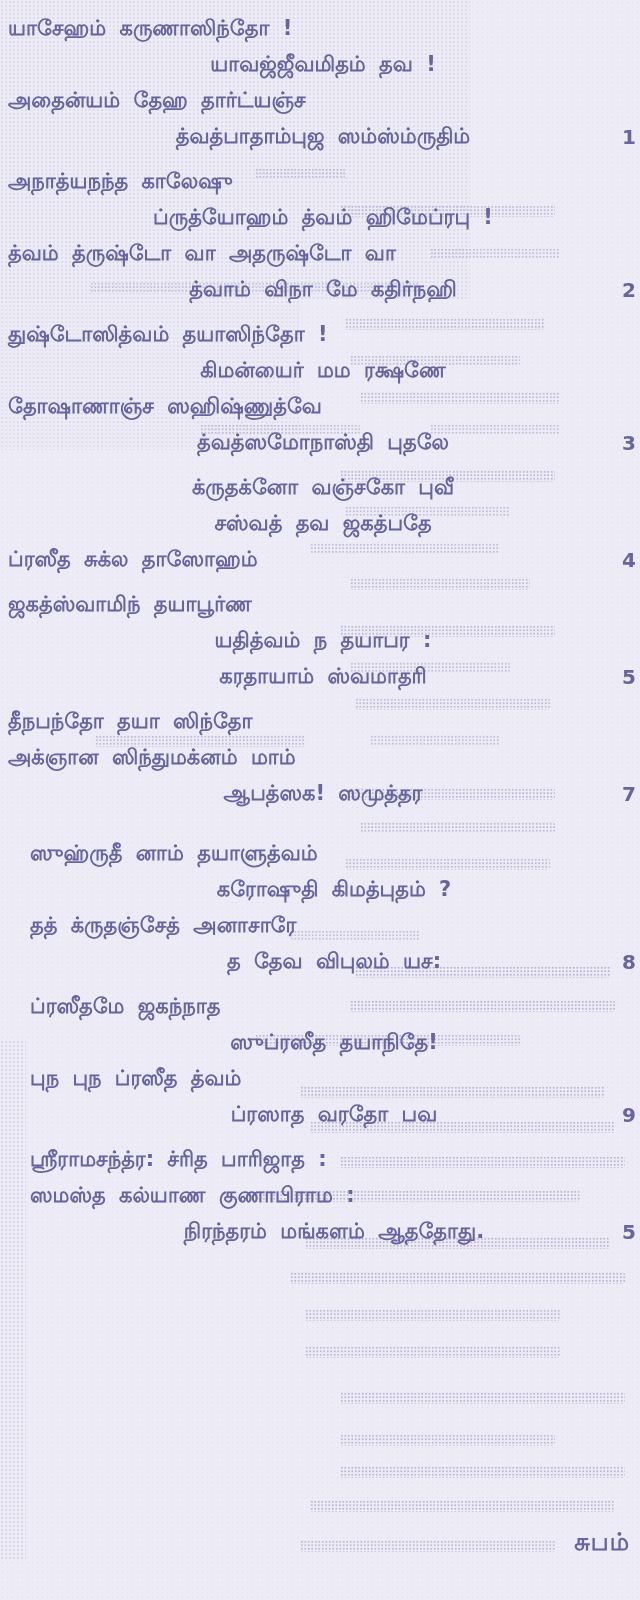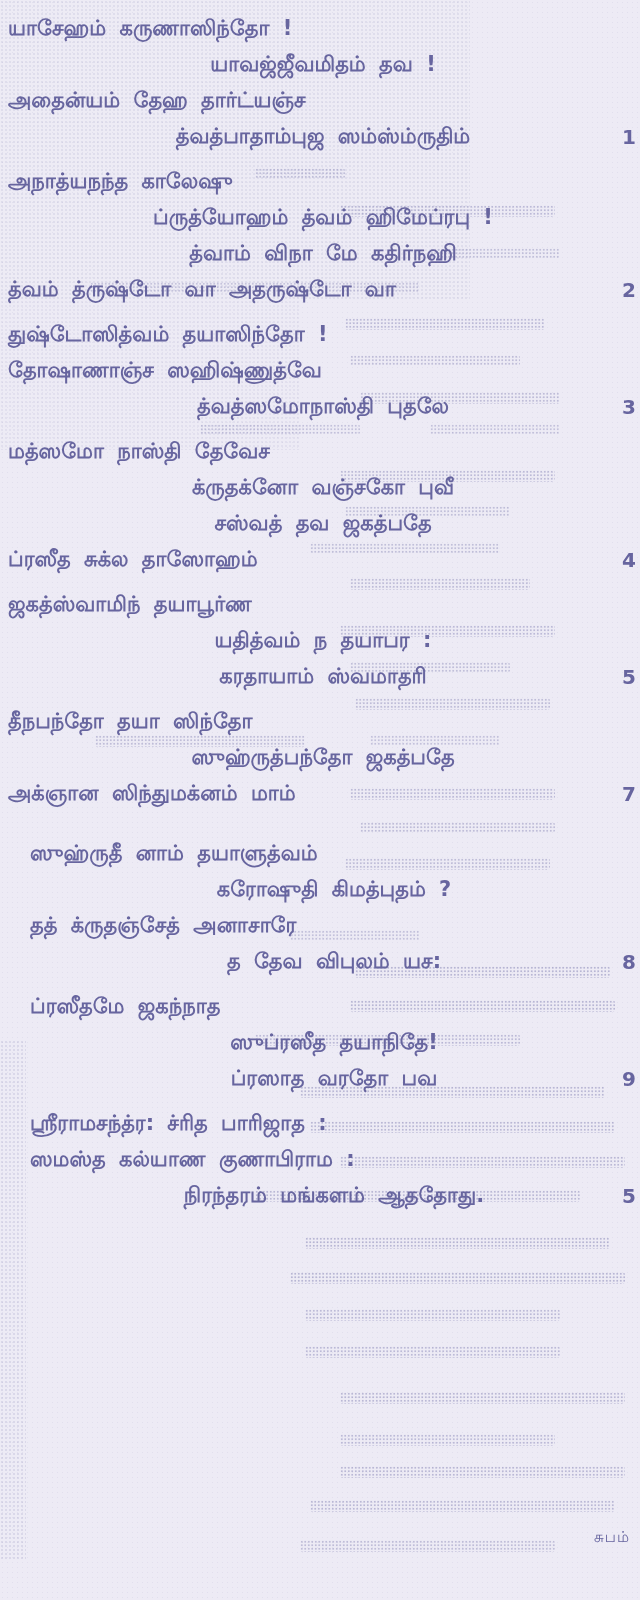--- a/index.html
+++ b/index.html
@@ -58,22 +58,22 @@
   .ind1{margin-left:44px;text-align:center;}
   .vnum{
     position:absolute;
     right:28px;bottom:5px;
     font-size:20px;
     font-weight:bold;
   }
   .footer{
     position:absolute;
     right:34px;top:1528px;
-    font-size:15px;
-    font-weight:normal;
+    font-size:24px;
+    font-weight:bold;
     letter-spacing:1px;
   }
 </style>
 </head>
 <body>
 
 <div class="page">
 
   <div class="noise"></div>
   <div class="patch" style="left:0;top:0;width:470px;height:300px;"></div>
@@ -125,59 +125,60 @@
       <div class="verse">
         <div class="line">யாசேஹம் கருணாஸிந்தோ !</div>
         <div class="line ind1">யாவஜ்ஜீவமிதம் தவ !</div>
         <div class="line">அதைன்யம் தேஹ தார்ட்யஞ்ச</div>
         <div class="line ind1">த்வத்பாதாம்புஜ ஸம்ஸ்ம்ருதிம்</div>
         <span class="vnum">1</span>
       </div>
       <div class="verse">
         <div class="line">அநாத்யநந்த காலேஷு</div>
         <div class="line ind1">ப்ருத்யோஹம் த்வம் ஹிமேப்ரபு !</div>
+        <div class="line">த்வம் த்ருஷ்டோ வா அதருஷ்டோ வா</div>
         <div class="line ind1">த்வாம் விநா மே கதிர்நஹி</div>
-        <div class="line">த்வம் த்ருஷ்டோ வா அதருஷ்டோ வா</div>
         <span class="vnum">2</span>
       </div>
       <div class="verse">
         <div class="line">துஷ்டோஸித்வம் தயாஸிந்தோ !</div>
+        <div class="line ind1">கிமன்யைர் மம ரக்ஷணே</div>
         <div class="line">தோஷாணாஞ்ச ஸஹிஷ்ணுத்வே</div>
         <div class="line ind1">த்வத்ஸமோநாஸ்தி புதலே</div>
         <span class="vnum">3</span>
       </div>
       <div class="verse">
-        <div class="line">மத்ஸமோ நாஸ்தி தேவேச</div>
         <div class="line ind1">க்ருதக்னோ வஞ்சகோ புவீ</div>
         <div class="line ind1">சஸ்வத் தவ ஜகத்பதே</div>
         <div class="line">ப்ரஸீத சுக்ல தாஸோஹம்</div>
         <span class="vnum">4</span>
       </div>
       <div class="verse">
         <div class="line">ஜகத்ஸ்வாமிந் தயாபூர்ண</div>
         <div class="line ind1">யதித்வம் ந தயாபர :</div>
         <div class="line ind1">கரதாயாம் ஸ்வமாதரி</div>
         <span class="vnum">5</span>
       </div>
       <div class="verse">
         <div class="line">தீநபந்தோ தயா ஸிந்தோ</div>
-        <div class="line ind1">ஸுஹ்ருத்பந்தோ ஜகத்பதே</div>
         <div class="line">அக்ஞான ஸிந்துமக்னம் மாம்</div>
+        <div class="line ind1">ஆபத்ஸக! ஸமுத்தர</div>
         <span class="vnum">7</span>
       </div>
       <div class="verse shift gap">
         <div class="line">ஸுஹ்ருதீ னாம் தயாளுத்வம்</div>
         <div class="line ind1">கரோஷுதி கிமத்புதம் ?</div>
         <div class="line">தத் க்ருதஞ்சேத் அனாசாரே</div>
         <div class="line ind1">த தேவ விபுலம் யச:</div>
         <span class="vnum">8</span>
       </div>
       <div class="verse shift">
         <div class="line">ப்ரஸீதமே ஜகந்நாத</div>
         <div class="line ind1">ஸுப்ரஸீத தயாநிதே!</div>
+        <div class="line">புந புந ப்ரஸீத த்வம்</div>
         <div class="line ind1">ப்ரஸாத வரதோ பவ</div>
         <span class="vnum">9</span>
       </div>
       <div class="verse shift">
         <div class="line">ஸ்ரீராமசந்த்ர: ச்ரித பாரிஜாத :</div>
         <div class="line">ஸமஸ்த கல்யாண குணாபிராம :</div>
         <div class="line ind1">நிரந்தரம் மங்களம் ஆததோது.</div>
         <span class="vnum">5</span>
       </div>
     </main>

